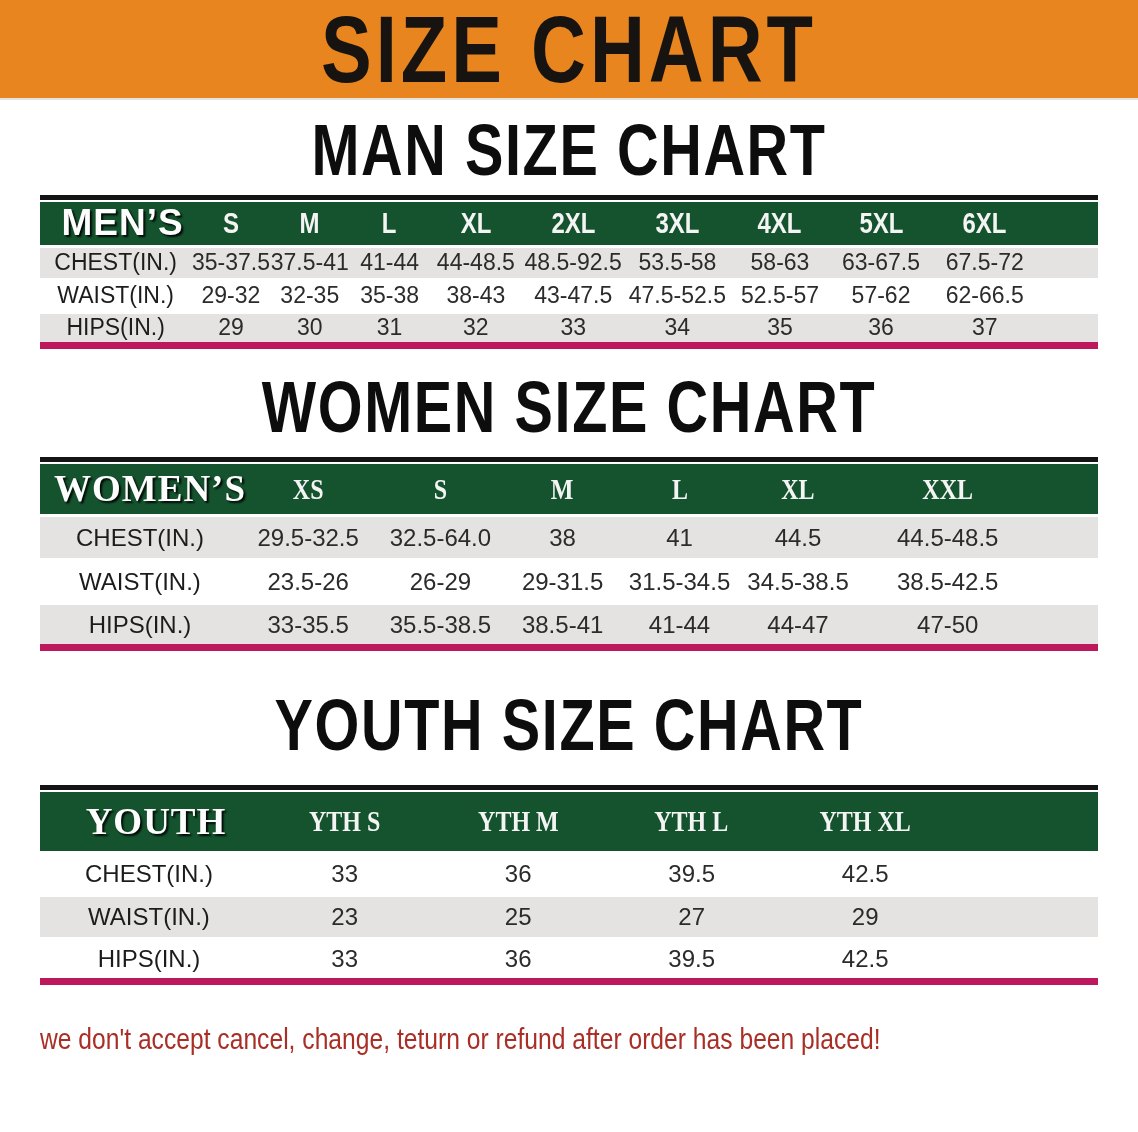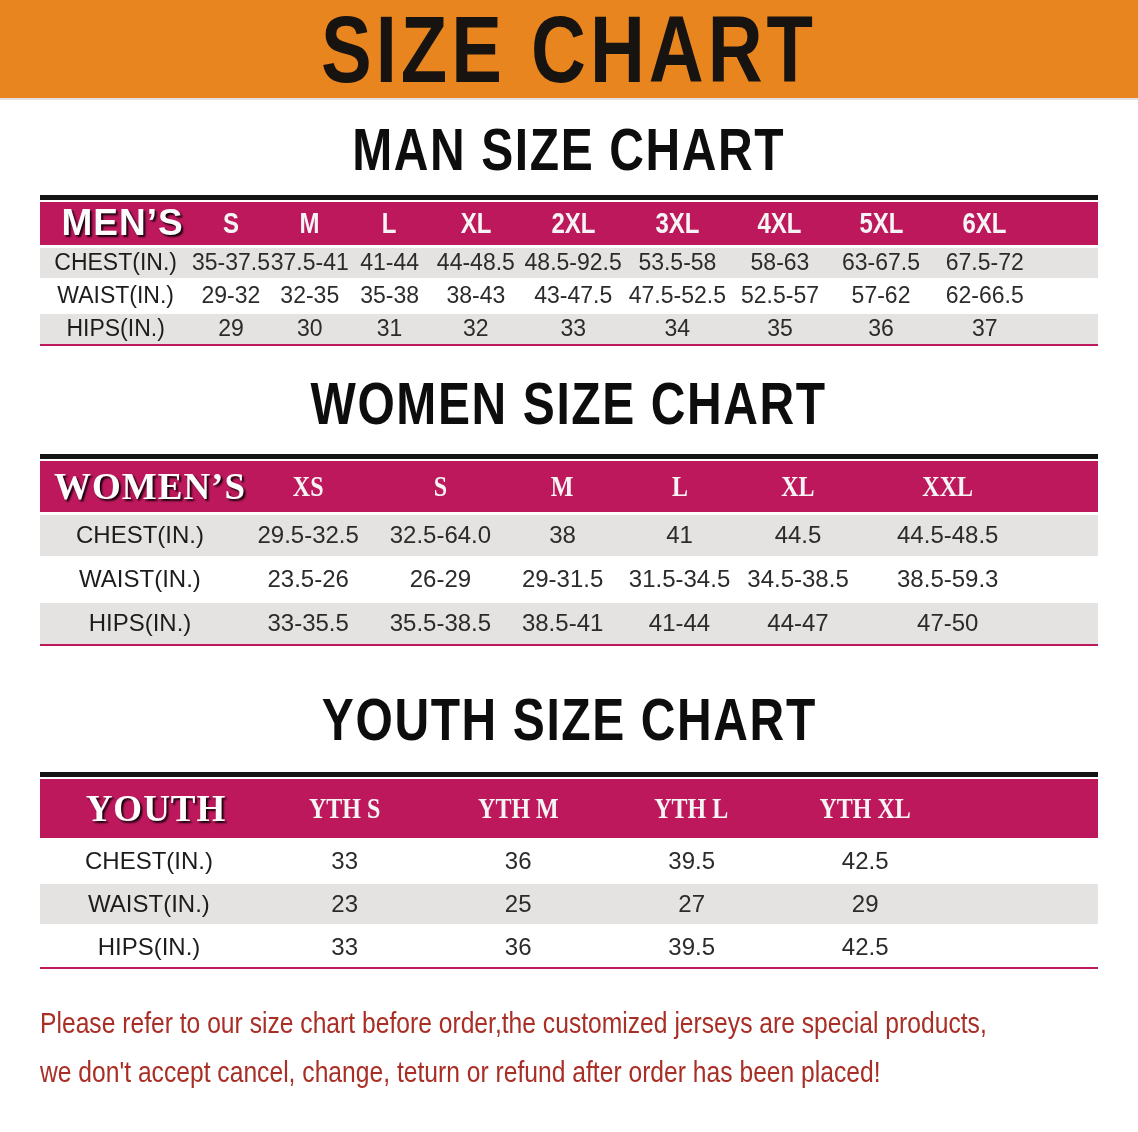--- a/index.html
+++ b/index.html
@@ -11,43 +11,43 @@
           font-weight:700; white-space:nowrap; }
 
   
   .banner { height:100px; background:var(--banner-bg,#E8851E);
             display:flex; align-items:center; justify-content:center;
             border-bottom:2px solid #e2e2e2; }
   .banner-title { font-size:95px; line-height:95px; letter-spacing:5px;
                   color:#171310; }
 
   
-  .section-heading { text-align:center; font-size:60px; line-height:48px;
+  .section-heading { text-align:center; font-size:72px; line-height:48px;
                      color:#0d0d0d; letter-spacing:2px; }
   .s-men   .section-heading { margin:26px 0 21px; }
   .s-women .section-heading { margin:34px 0 26px; }
-  .s-youth .section-heading { margin:50px 0 28px; }
+  .s-youth .section-heading { margin:50px 0 36px; }
 
   
   .table-wrap { margin:0 40px; }
   .table-topbar { height:5px; background:#141414; margin-bottom:2px; }
   table.size-table { width:100%; border-collapse:collapse; table-layout:fixed; }
   table.size-table th, table.size-table td { text-align:center; vertical-align:middle; }
 
-  thead tr { background:#be185d; }
+  thead tr { background:#14532d; }
   th.hleft { text-align:left; padding-left:14px; color:#fdfdfd;
              font-size:37px; letter-spacing:1px;
              text-shadow:2px 2px 2px rgba(0,0,0,0.9); }
   th.hsize { color:#f4f4f4; font-size:30px; font-weight:400; }
   th.hsize .cond { font-weight:700; }
 
   tbody td { font-size:23px; color:#2b2b2b; border-top:3px solid #fff; }
   td.rlabel { color:#1c1c1c; }
   tr.stripe td { background:var(--stripe,#E5E3E2); }
-  tbody tr:last-child td { border-bottom:2px solid #be185d; }
+  tbody tr:last-child td { border-bottom:7px solid #be185d; }
 
   .t-men   thead tr { height:44px; }  .t-men   tbody tr { height:33px; }
   .t-women thead tr { height:52px;font-family:Liberation Serif, serif; }  .t-women tbody tr { height:44px; }
   .t-youth thead tr { height:60px;font-family:Liberation Serif, serif; }  .t-youth tbody tr { height:43px; }
   .t-women tbody td, .t-youth tbody td { font-size:24px; }
 
   
   .notice { margin-top:32px; padding-left:40px; color:var(--notice,#A92E26); }
   .notice-line { line-height:45px; white-space:nowrap; }
   .notice-inner { display:inline-block; font-size:29px;
@@ -176,21 +176,21 @@
               <td>44.5-48.5</td>
               <td class="filler"></td>
             </tr>
             <tr>
               <td class="rlabel">WAIST(IN.)</td>
               <td>23.5-26</td>
               <td>26-29</td>
               <td>29-31.5</td>
               <td>31.5-34.5</td>
               <td>34.5-38.5</td>
-              <td>38.5-59.3</td>
+              <td>38.5-42.5</td>
               <td class="filler"></td>
             </tr>
             <tr class="stripe">
               <td class="rlabel">HIPS(IN.)</td>
               <td>33-35.5</td>
               <td>35.5-38.5</td>
               <td>38.5-41</td>
               <td>41-44</td>
               <td>44-47</td>
               <td>47-50</td>
@@ -249,18 +249,15 @@
               <td class="filler"></td>
             </tr>
           </tbody>
         </table>
       </div>
     </section>
   </main>
 
 <footer class="notice">
   <div class="notice-line">
-    <span class="notice-inner">Please refer to our size chart before order,the customized jerseys are special products,</span>
-  </div>
-  <div class="notice-line">
     <span class="notice-inner">we don't accept cancel, change, teturn or refund after order has been placed!</span>
   </div>
 </footer>
 
 </body></html>

